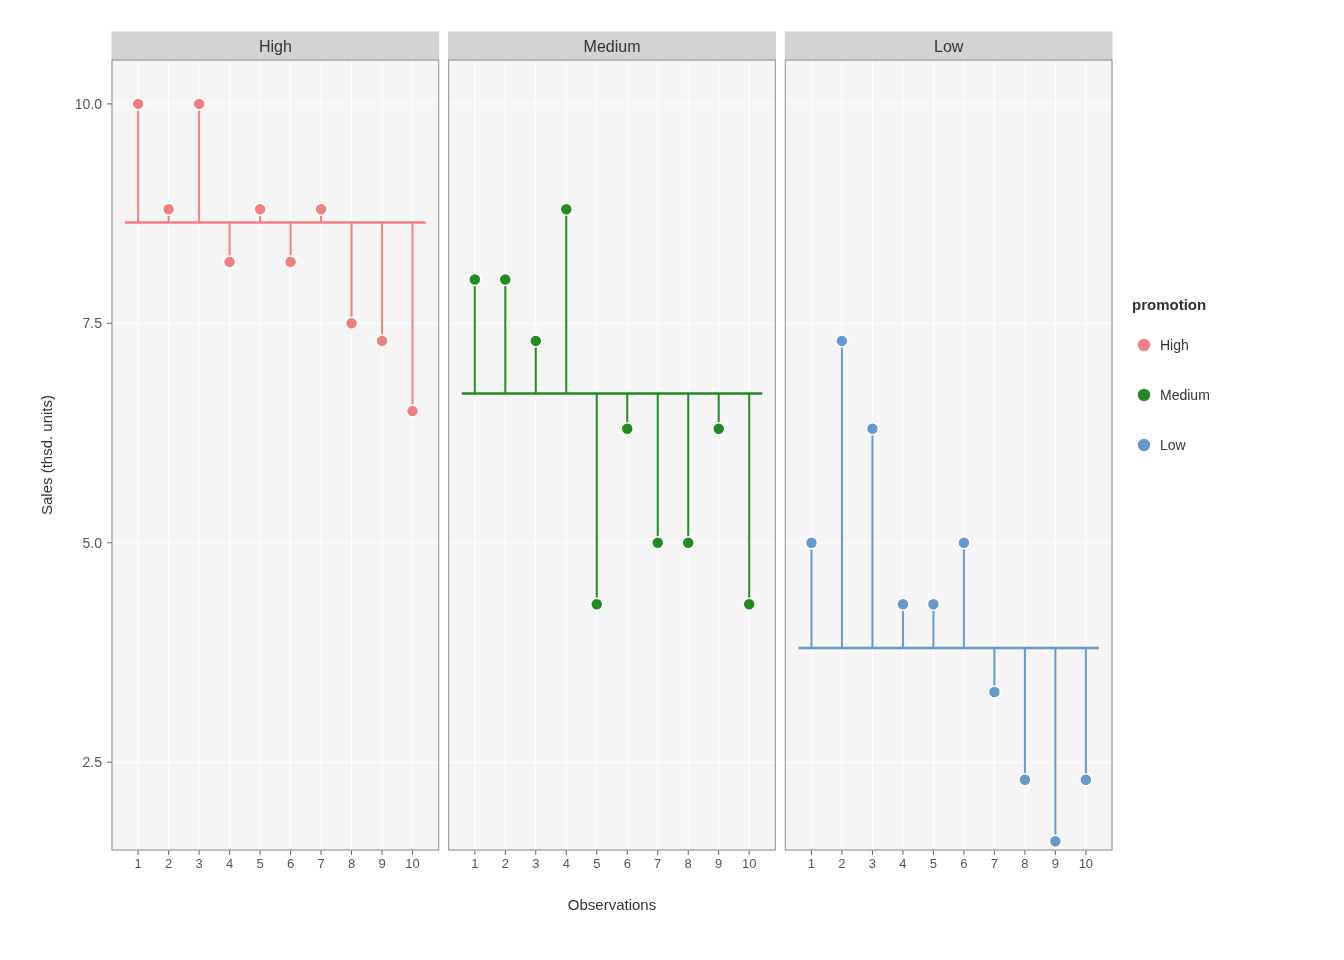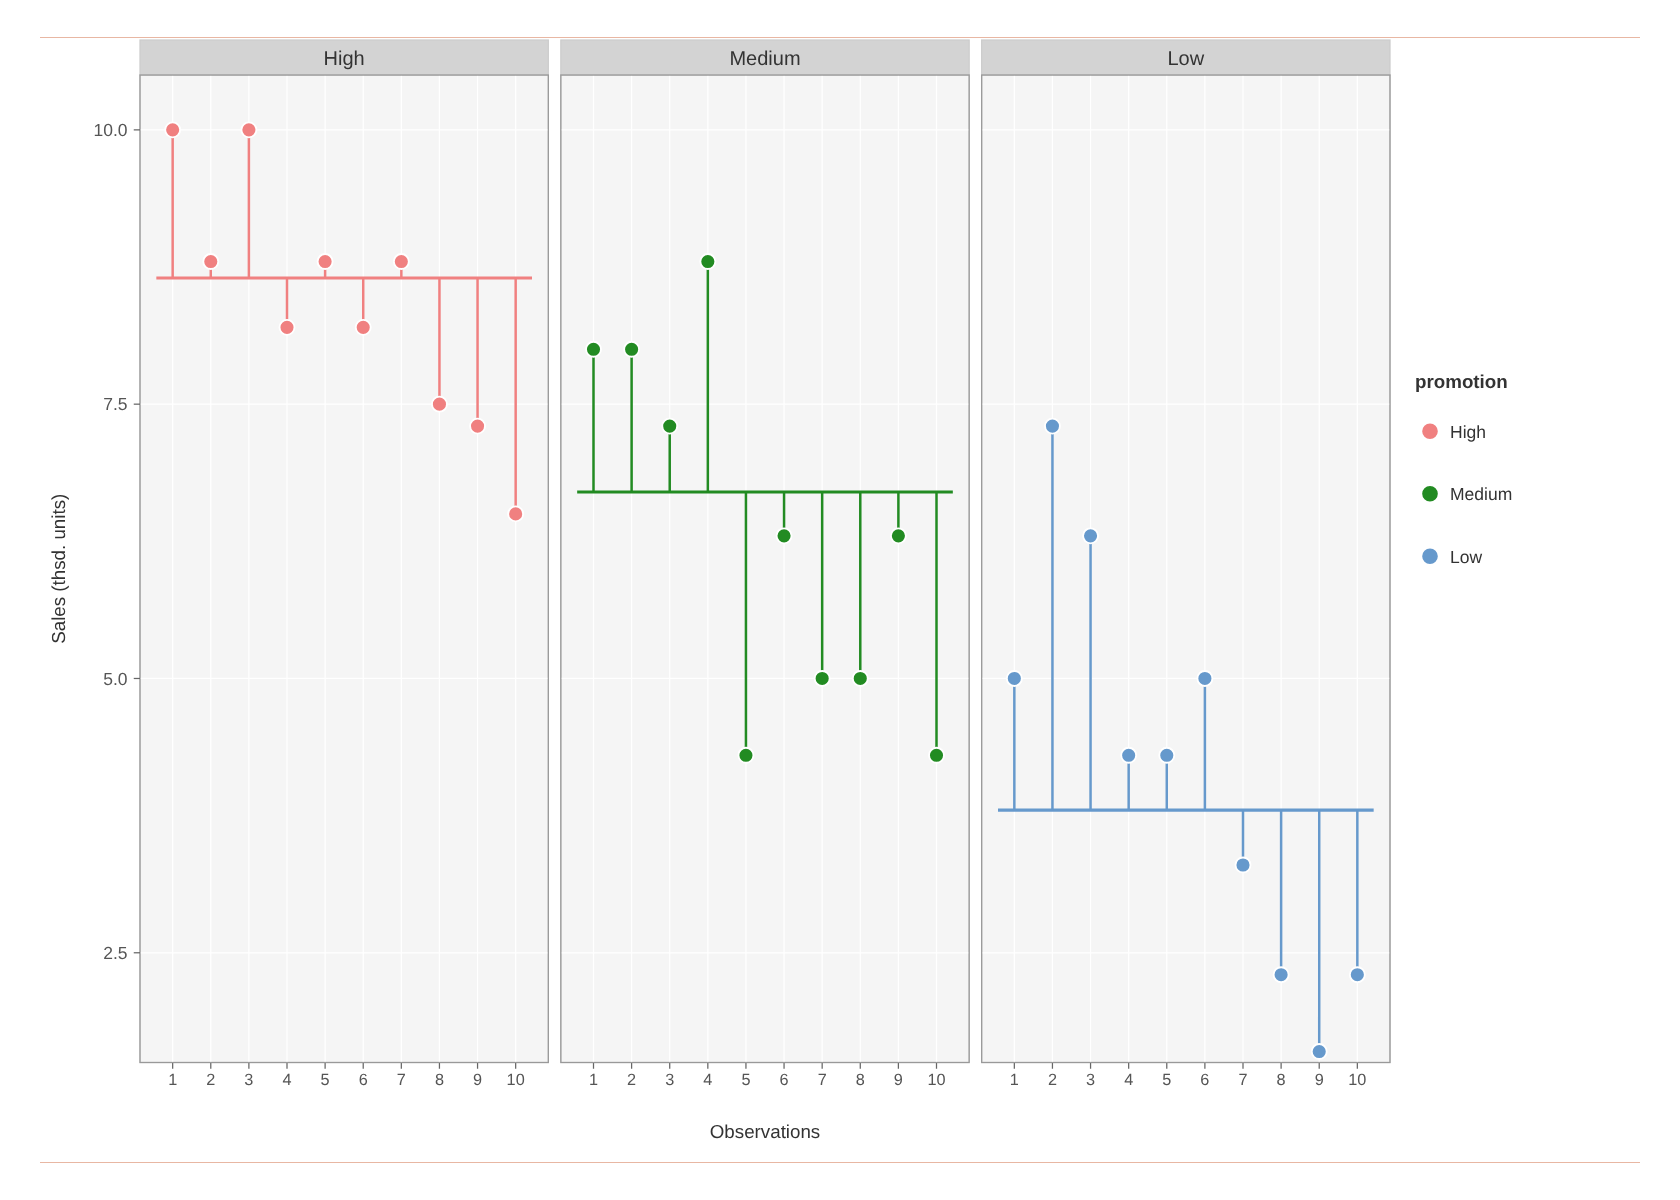--- a/index.html
+++ b/index.html
@@ -10,21 +10,21 @@
       height: 960px;
       overflow: hidden;
       display: flex;
       align-items: center;
       justify-content: center;
     }
     .chart-container {
       position: relative;
       width: 1280px;
       height: 900px;
-      background: #c2410c;
+      background: #ec4899;
     }
     svg {
       position: absolute;
       top: 0; left: 0;
     }
   </style>
 </head>
 <body>
 
 <div class="chart-container">

